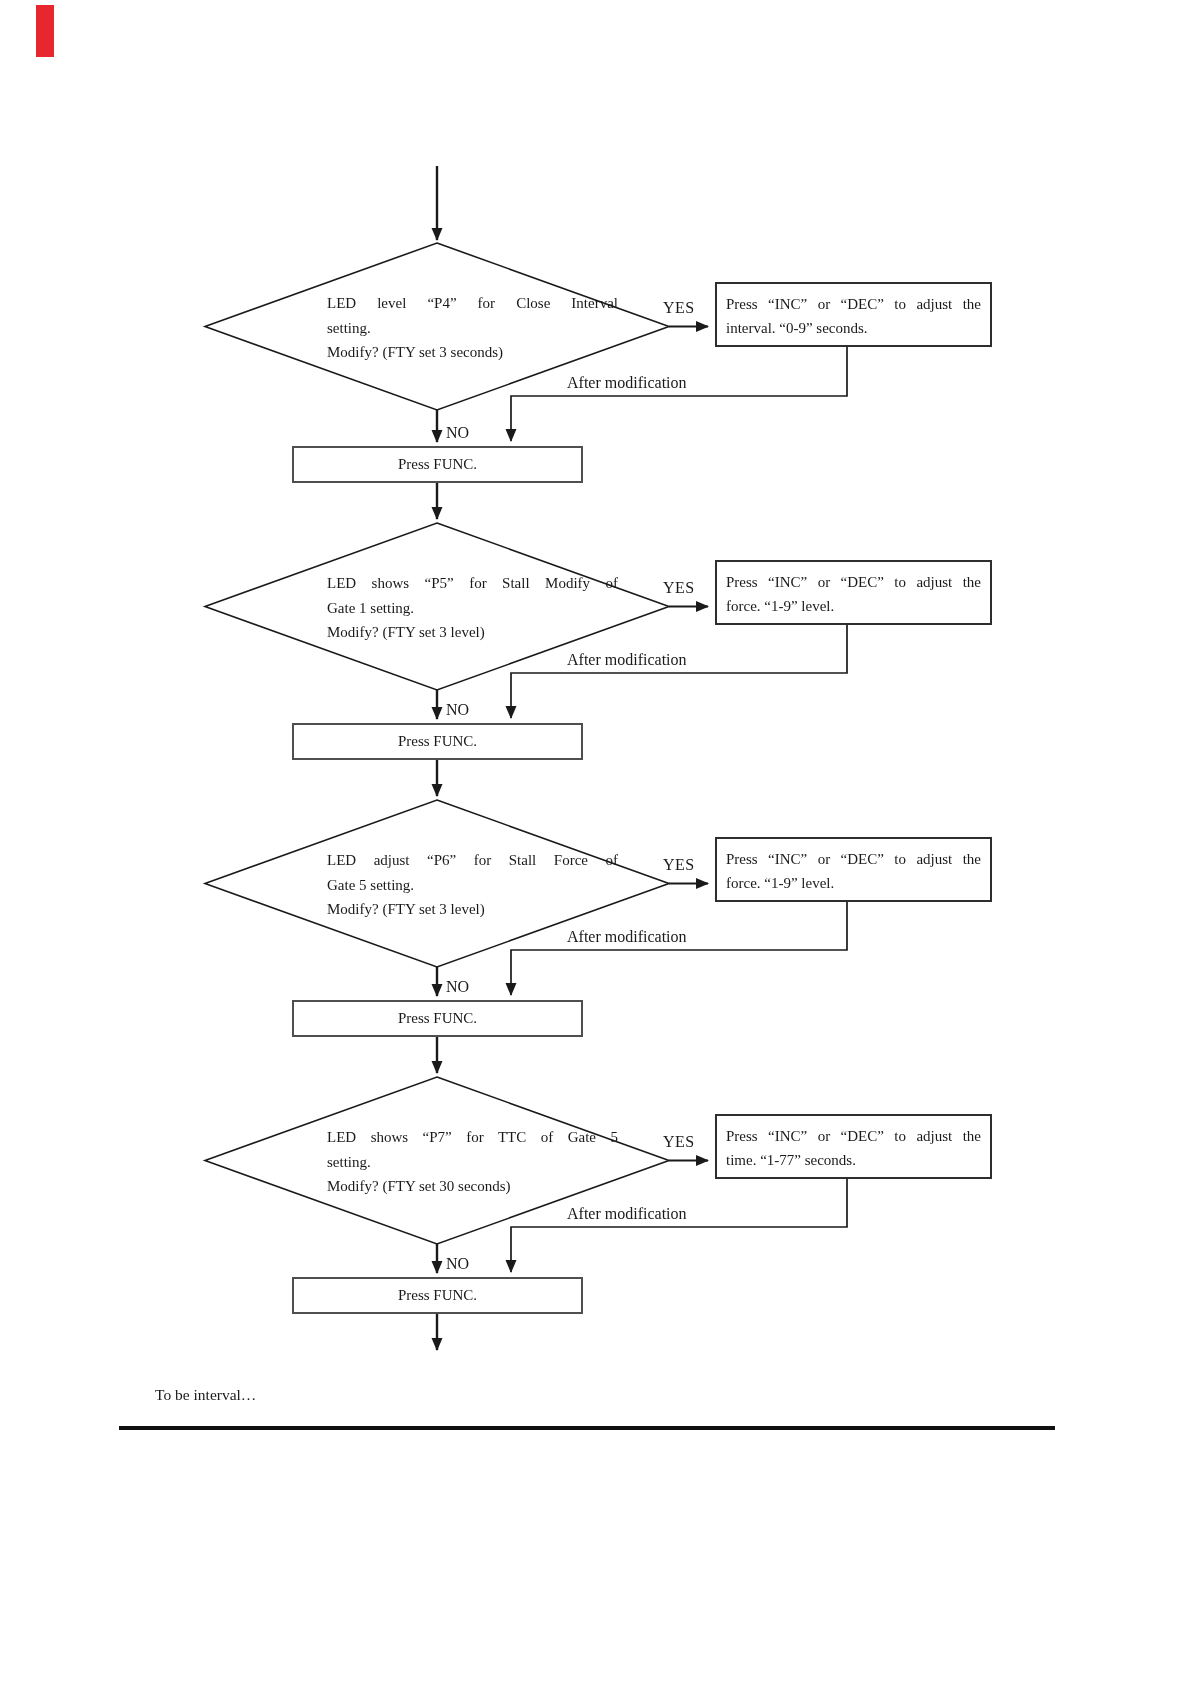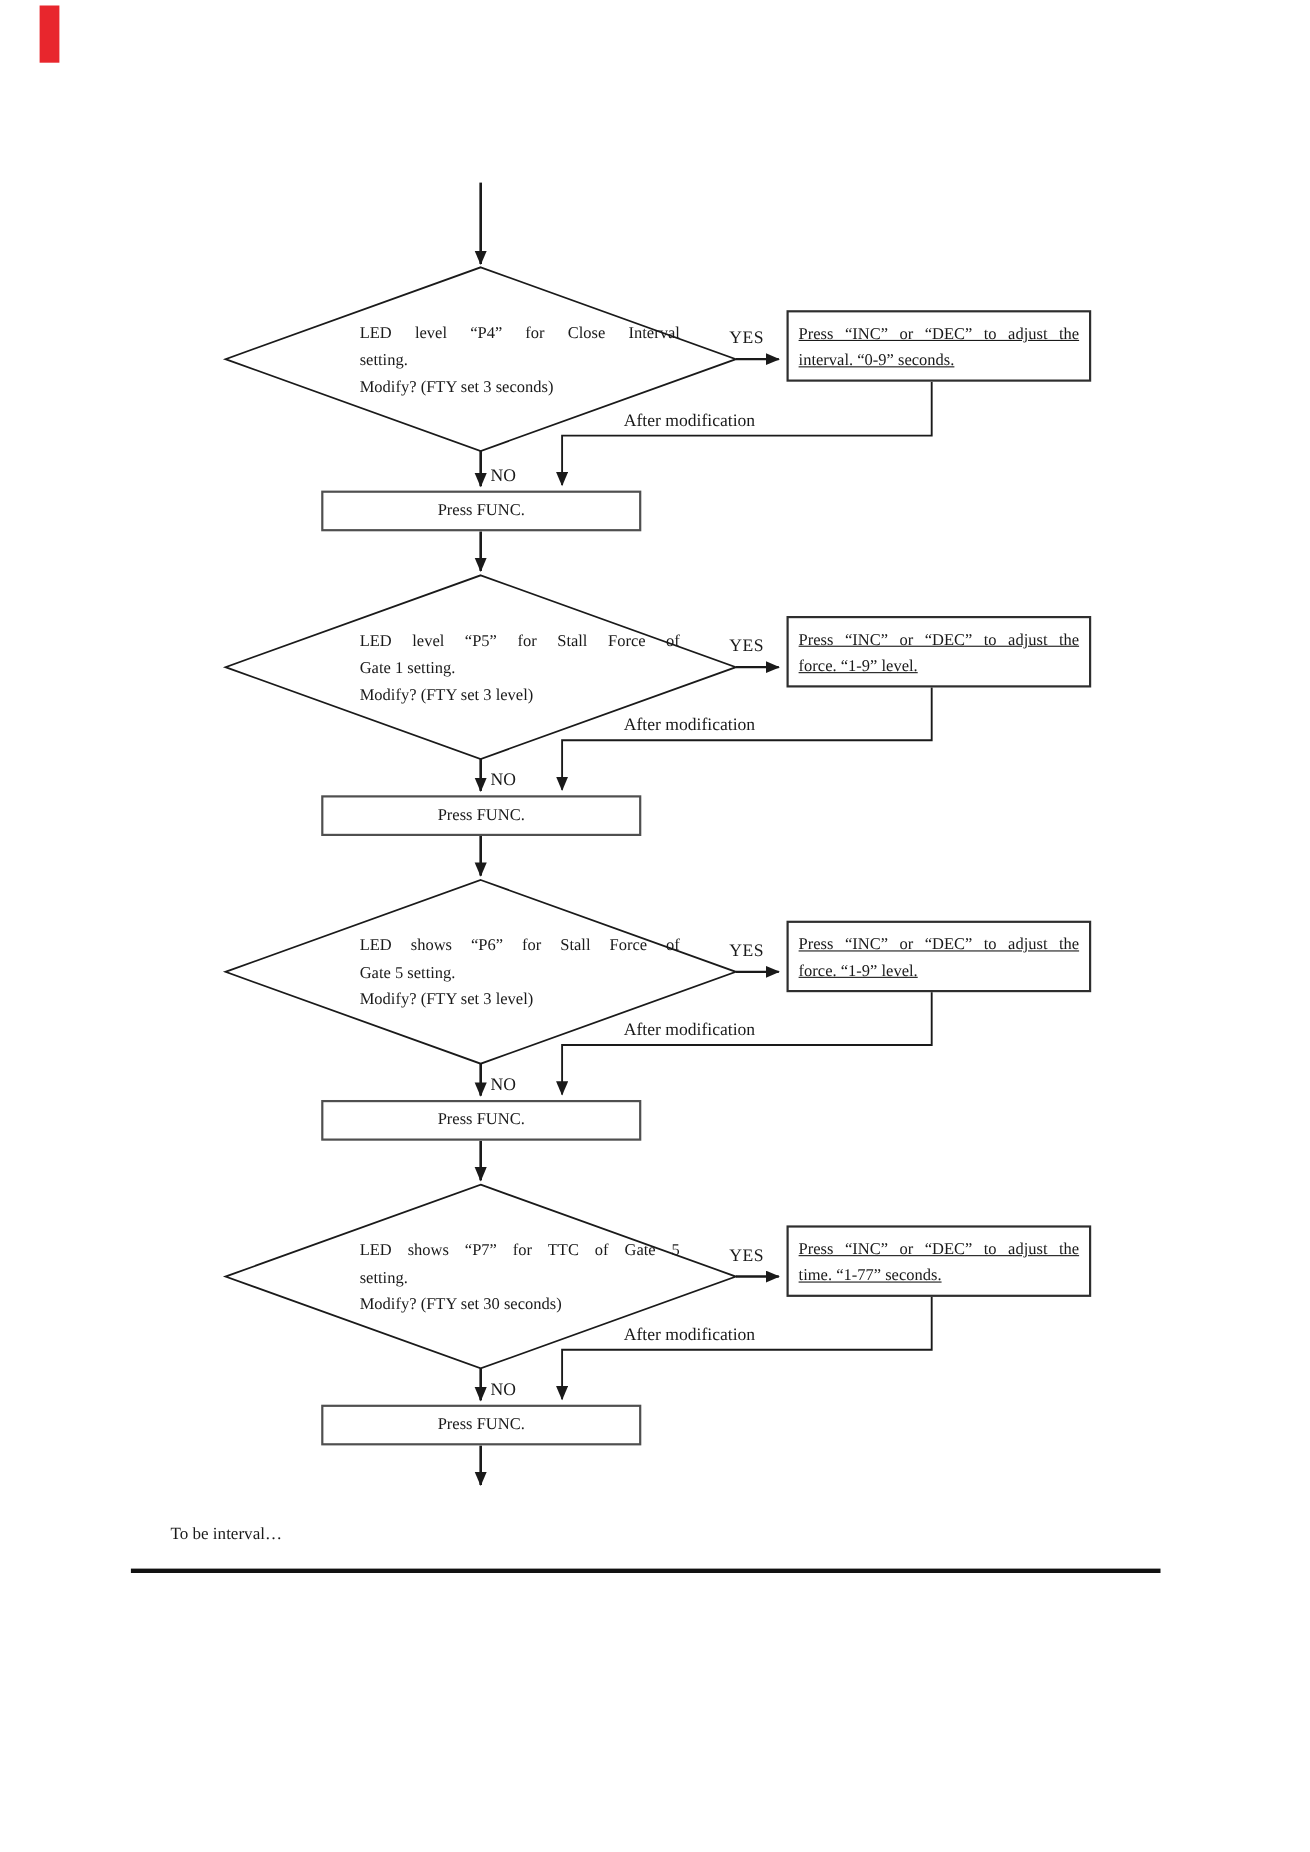--- a/index.html
+++ b/index.html
@@ -17,21 +17,21 @@
   
   .dtext{width:291px;font-size:15px;line-height:24.5px;}
   .dtext .ln{white-space:nowrap;}
   .jl{text-align:justify;text-align-last:justify;white-space:normal !important;}
   
   .abox{
     width:277px;height:65px;box-sizing:border-box;
     border:2px solid #2e2e2e;background:#ffffff;
     padding:8px 9px 0 9px;font-size:15px;line-height:24px;
   }
-  .abox .ln{white-space:nowrap;text-decoration:underline;}
+  .abox .ln{white-space:nowrap;}
   
   .fbox{
     width:291px;height:37px;box-sizing:border-box;
     border:2px solid #4f4f4f;background:#ffffff;
     display:flex;align-items:center;justify-content:center;
     font-size:15px;
     font-family:Liberation Serif, serif;
   }
   .yes{width:44px;font-size:16px;letter-spacing:.5px;}
   .no{width:40px;font-size:16px;}
@@ -98,37 +98,37 @@
     <div class="ln jl">Press “INC” or “DEC” to adjust the</div>
     <div class="ln">interval. “0-9” seconds.</div>
   </div>
   <div class="abs after" style="left:567px;top:374px;">After modification</div>
   <div class="abs no" style="left:446px;top:424px;">NO</div>
   <div class="abs fbox" style="left:292px;top:446px;">
     <span>Press FUNC.</span>
   </div>
 
   <div class="abs dtext" style="left:327px;top:571px;">
-    <div class="ln jl">LED level “P5” for Stall Force of</div>
+    <div class="ln jl">LED shows “P5” for Stall Modify of</div>
     <div class="ln">Gate 1 setting.</div>
     <div class="ln">Modify? (FTY set 3 level)</div>
   </div>
   <div class="abs yes" style="left:663px;top:579px;">YES</div>
   <div class="abs abox" style="left:715px;top:560px;">
     <div class="ln jl">Press “INC” or “DEC” to adjust the</div>
     <div class="ln">force. “1-9” level.</div>
   </div>
   <div class="abs after" style="left:567px;top:651px;">After modification</div>
   <div class="abs no" style="left:446px;top:701px;">NO</div>
   <div class="abs fbox" style="left:292px;top:723px;">
     <span>Press FUNC.</span>
   </div>
 
   <div class="abs dtext" style="left:327px;top:848px;">
-    <div class="ln jl">LED shows “P6” for Stall Force of</div>
+    <div class="ln jl">LED adjust “P6” for Stall Force of</div>
     <div class="ln">Gate 5 setting.</div>
     <div class="ln">Modify? (FTY set 3 level)</div>
   </div>
   <div class="abs yes" style="left:663px;top:856px;">YES</div>
   <div class="abs abox" style="left:715px;top:837px;">
     <div class="ln jl">Press “INC” or “DEC” to adjust the</div>
     <div class="ln">force. “1-9” level.</div>
   </div>
   <div class="abs after" style="left:567px;top:928px;">After modification</div>
   <div class="abs no" style="left:446px;top:978px;">NO</div>

